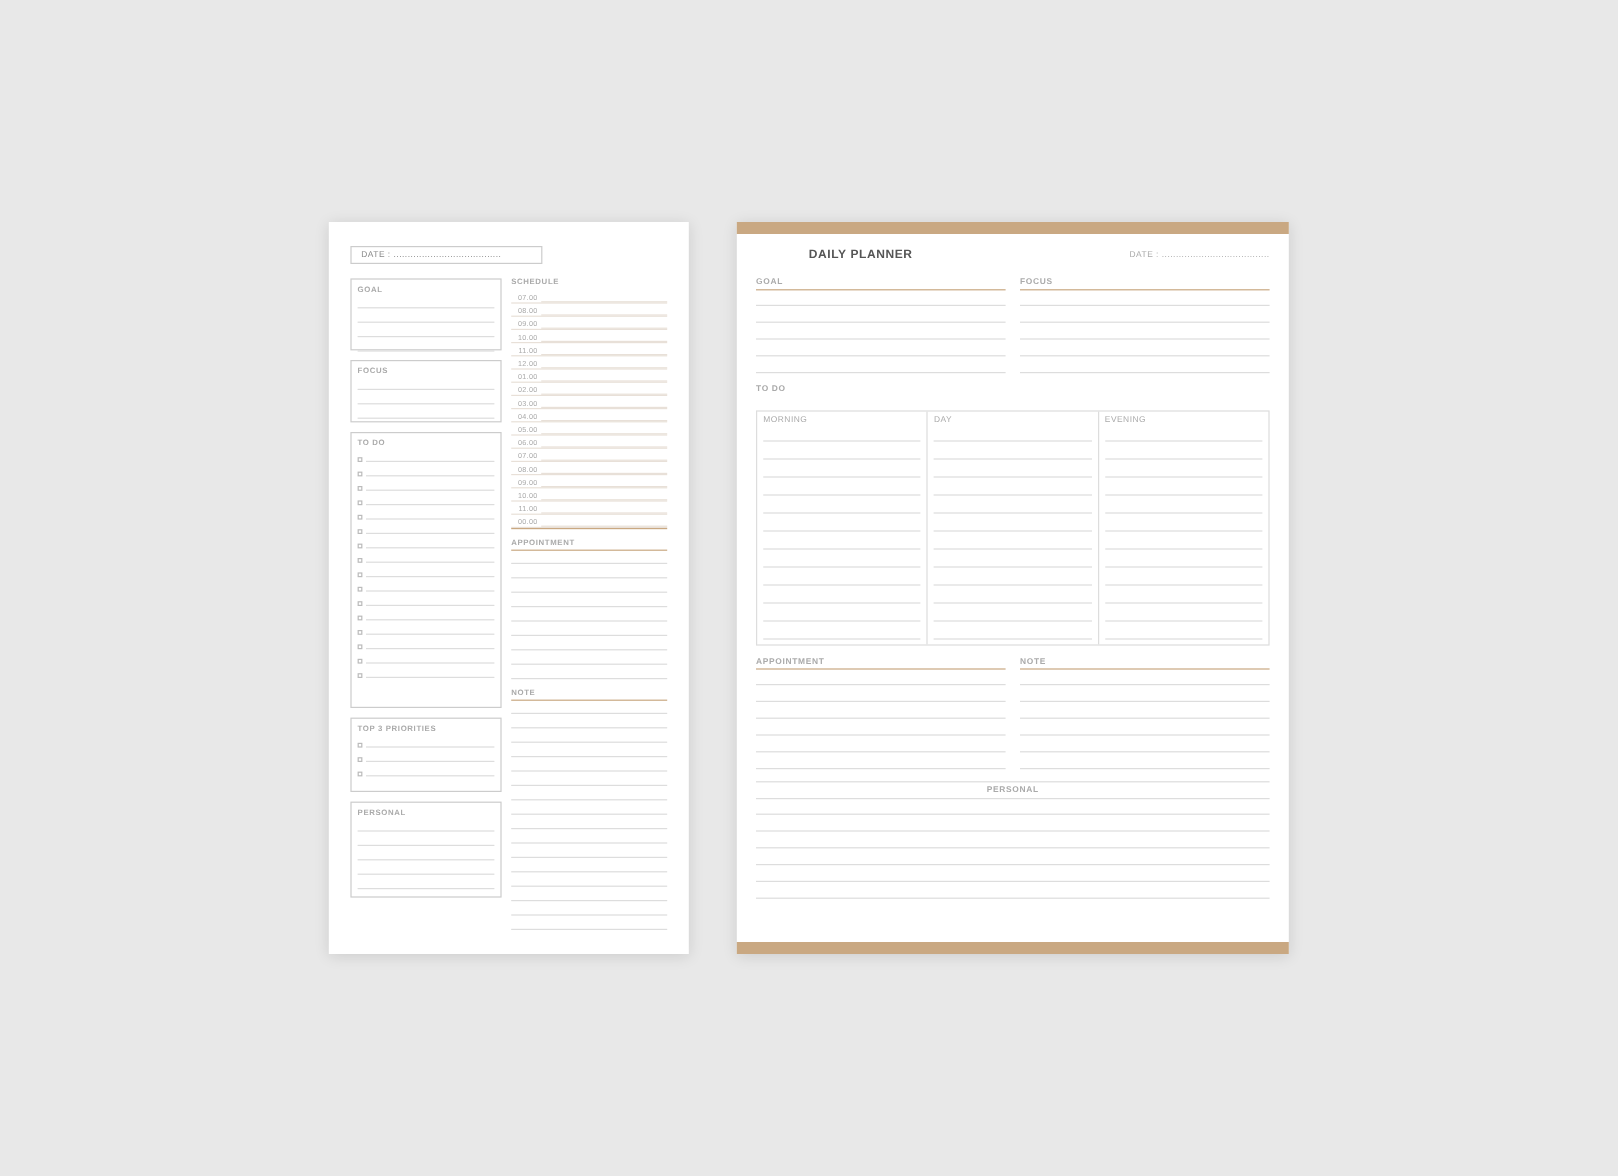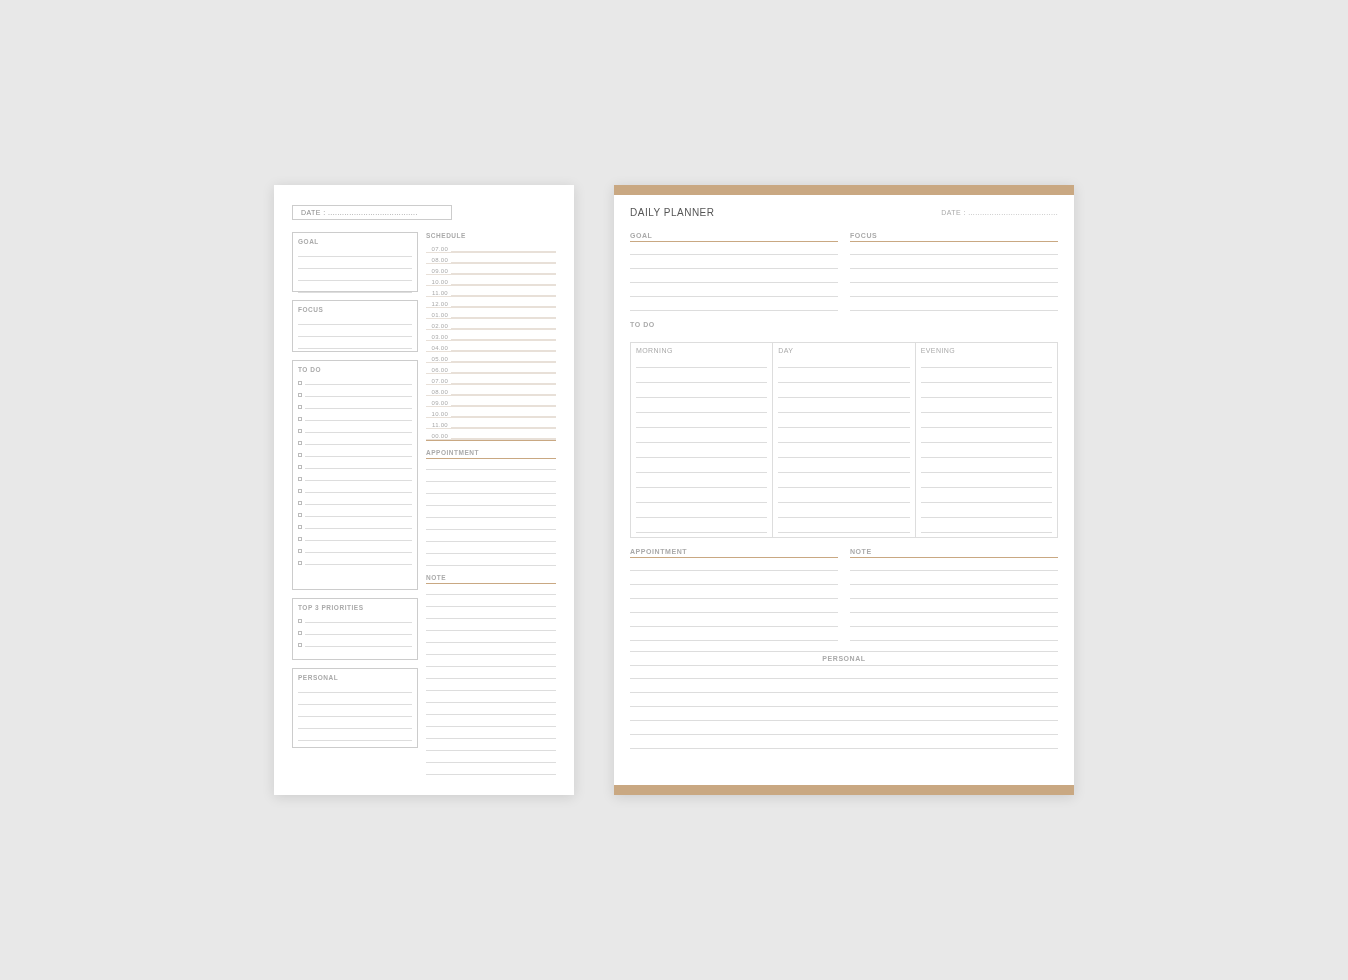--- a/index.html
+++ b/index.html
@@ -172,24 +172,25 @@
       gap: 10px;
     }
     .right-title-row {
       display: flex;
       justify-content: space-between;
       align-items: center;
       margin-bottom: 4px;
     }
     .right-title {
       font-size: 10px;
-      font-weight: 400;
+      font-weight: 700;
       color: #555;
       letter-spacing: 0.05em;
       text-transform: uppercase;
+      margin-left: 44px;
     }
     .right-date-label {
       font-size: 7px;
       color: #aaa;
       letter-spacing: 0.06em;
     }
     .right-goal-focus {
       display: flex;
       gap: 12px;
     }

